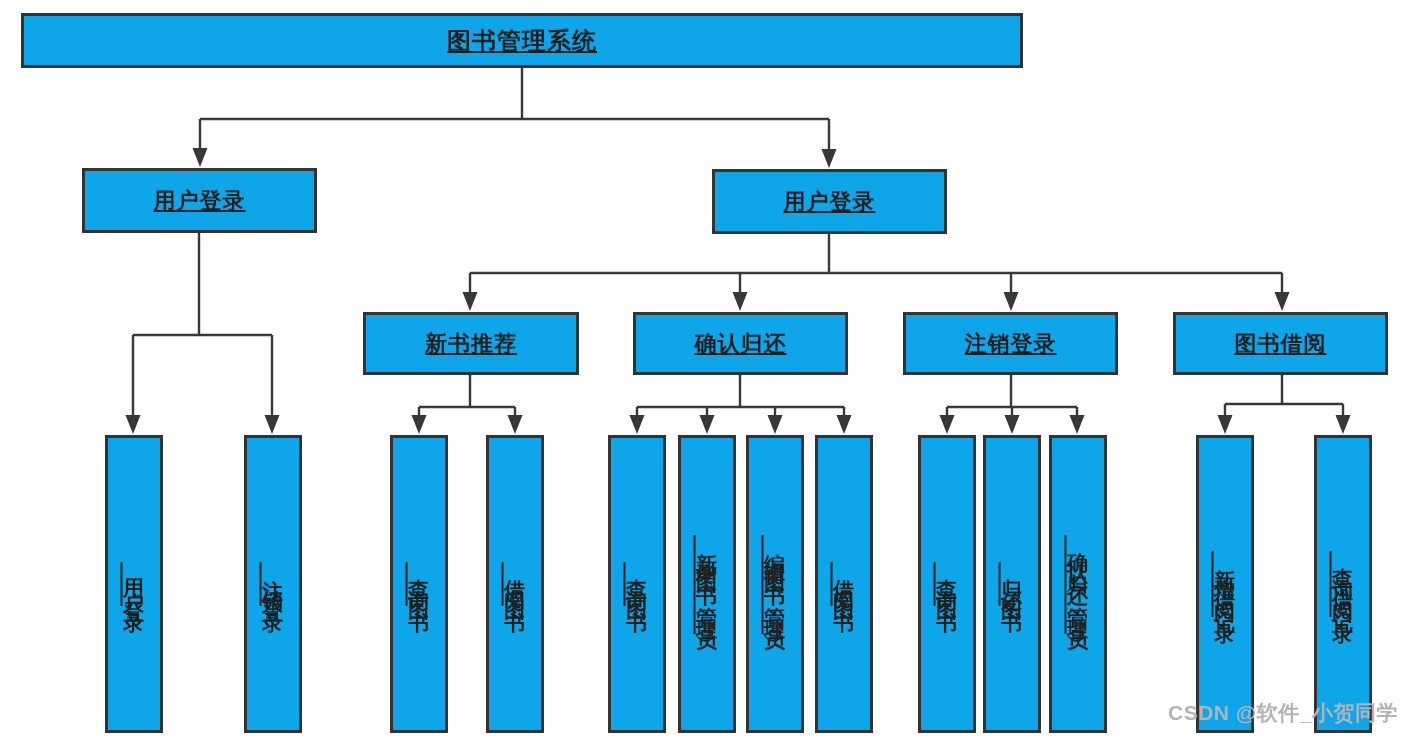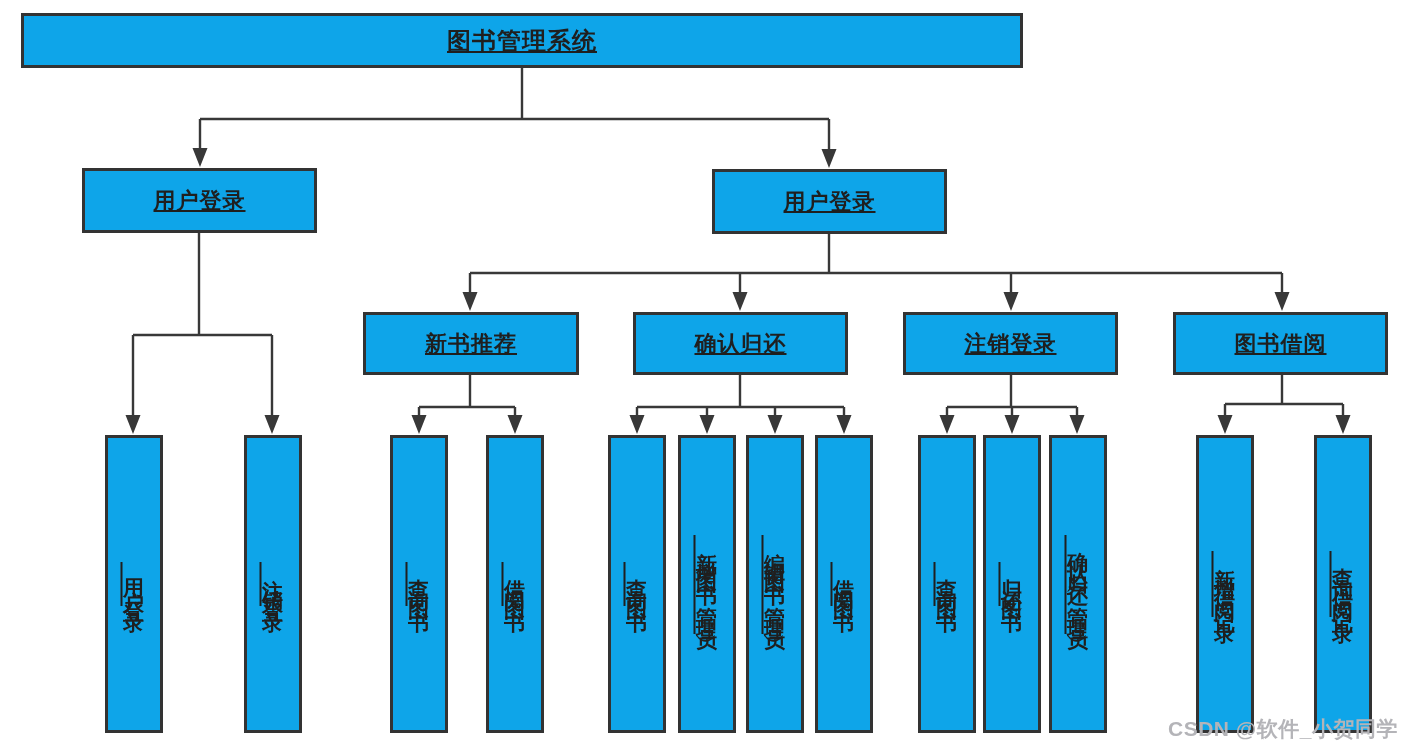--- a/index.html
+++ b/index.html
@@ -54,21 +54,21 @@
   .leaf .vtext {
     writing-mode: vertical-rl;
     text-orientation: mixed;
     letter-spacing: 11px;
     line-height: 1;
     font-weight: 600;
   }
   .watermark {
     position: absolute;
     right: 7px;
-    bottom: 4px;
+    bottom: 20px;
     font-size: 21px;
     font-weight: 600;
     letter-spacing: 0.5px;
     color: var(--watermark);
     white-space: nowrap;
   }
 </style>
 </head>
 <body>
 

